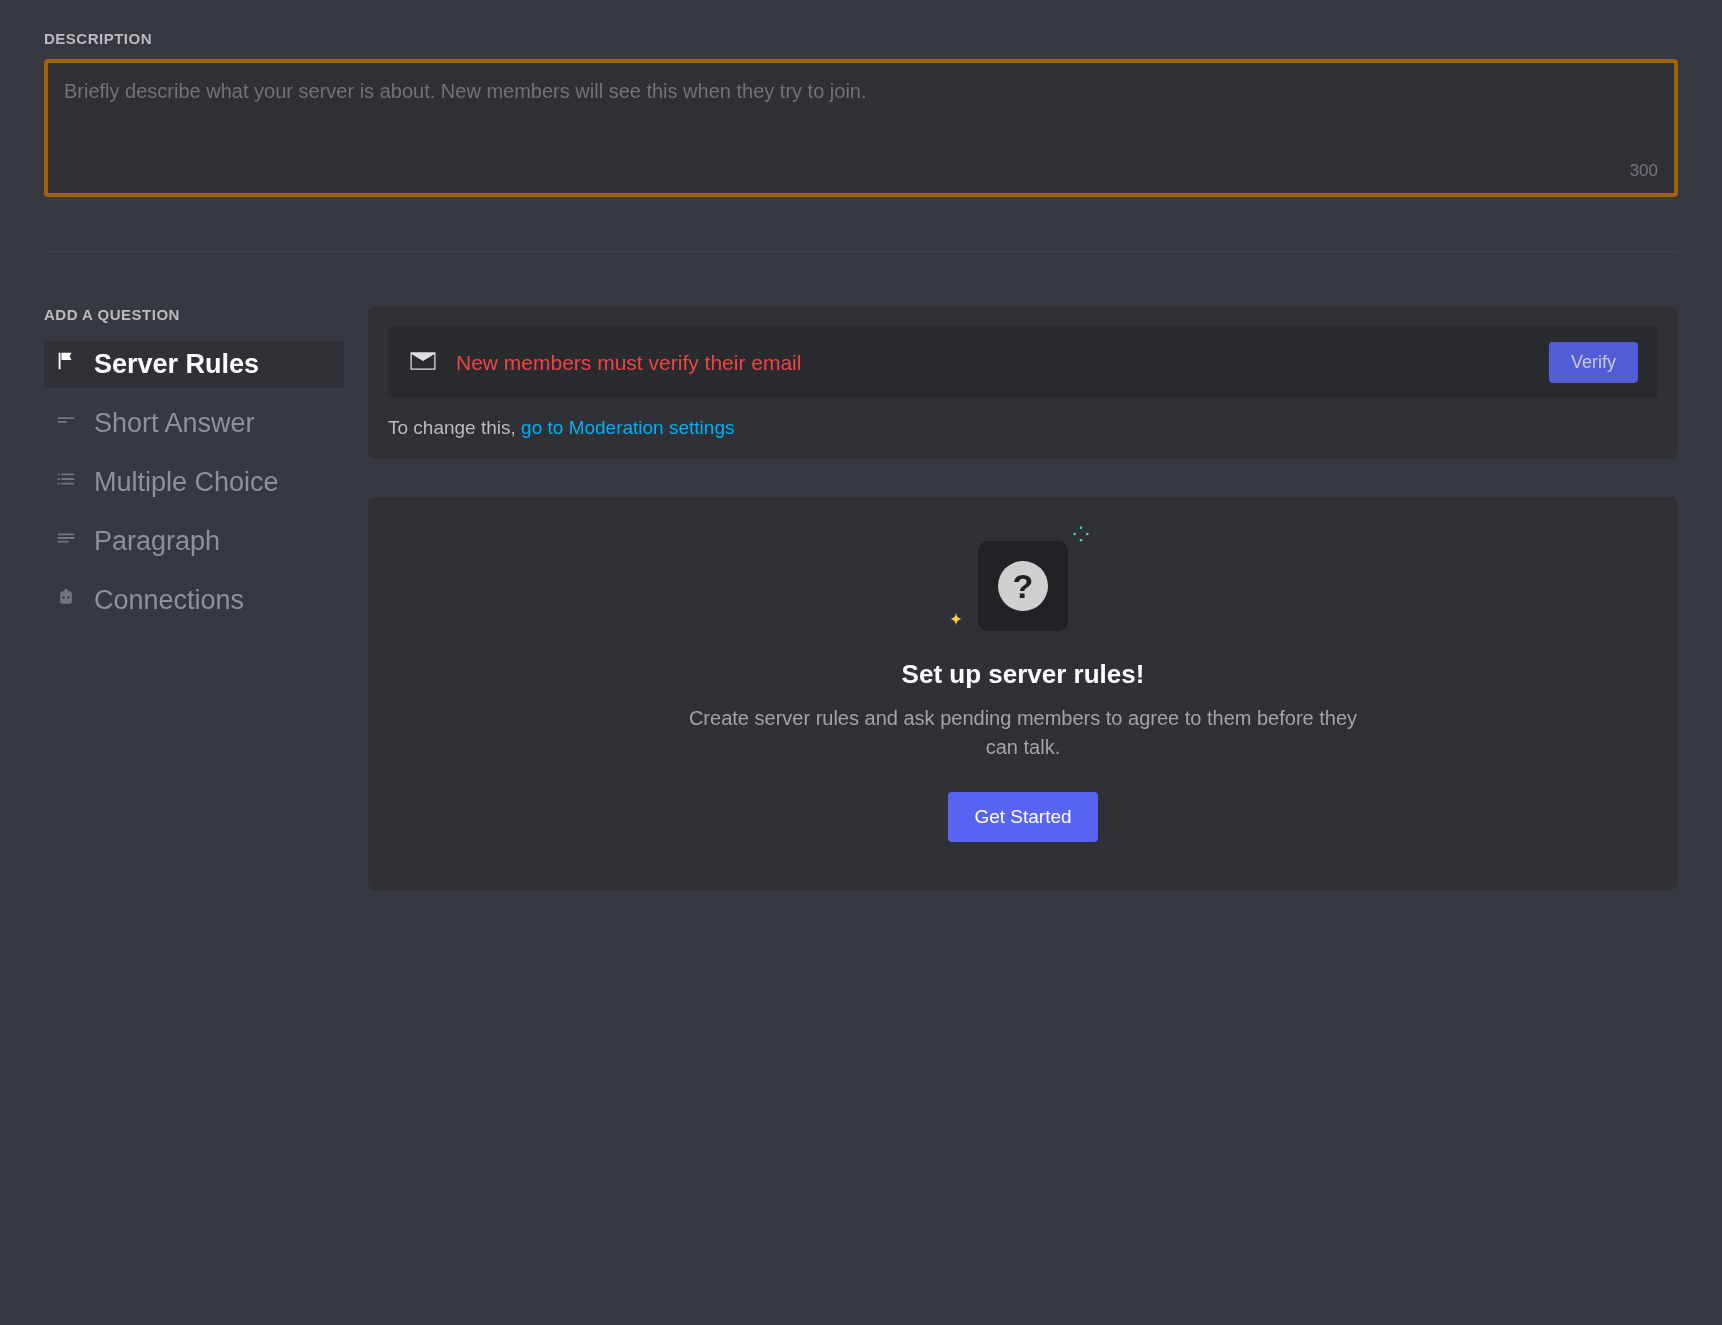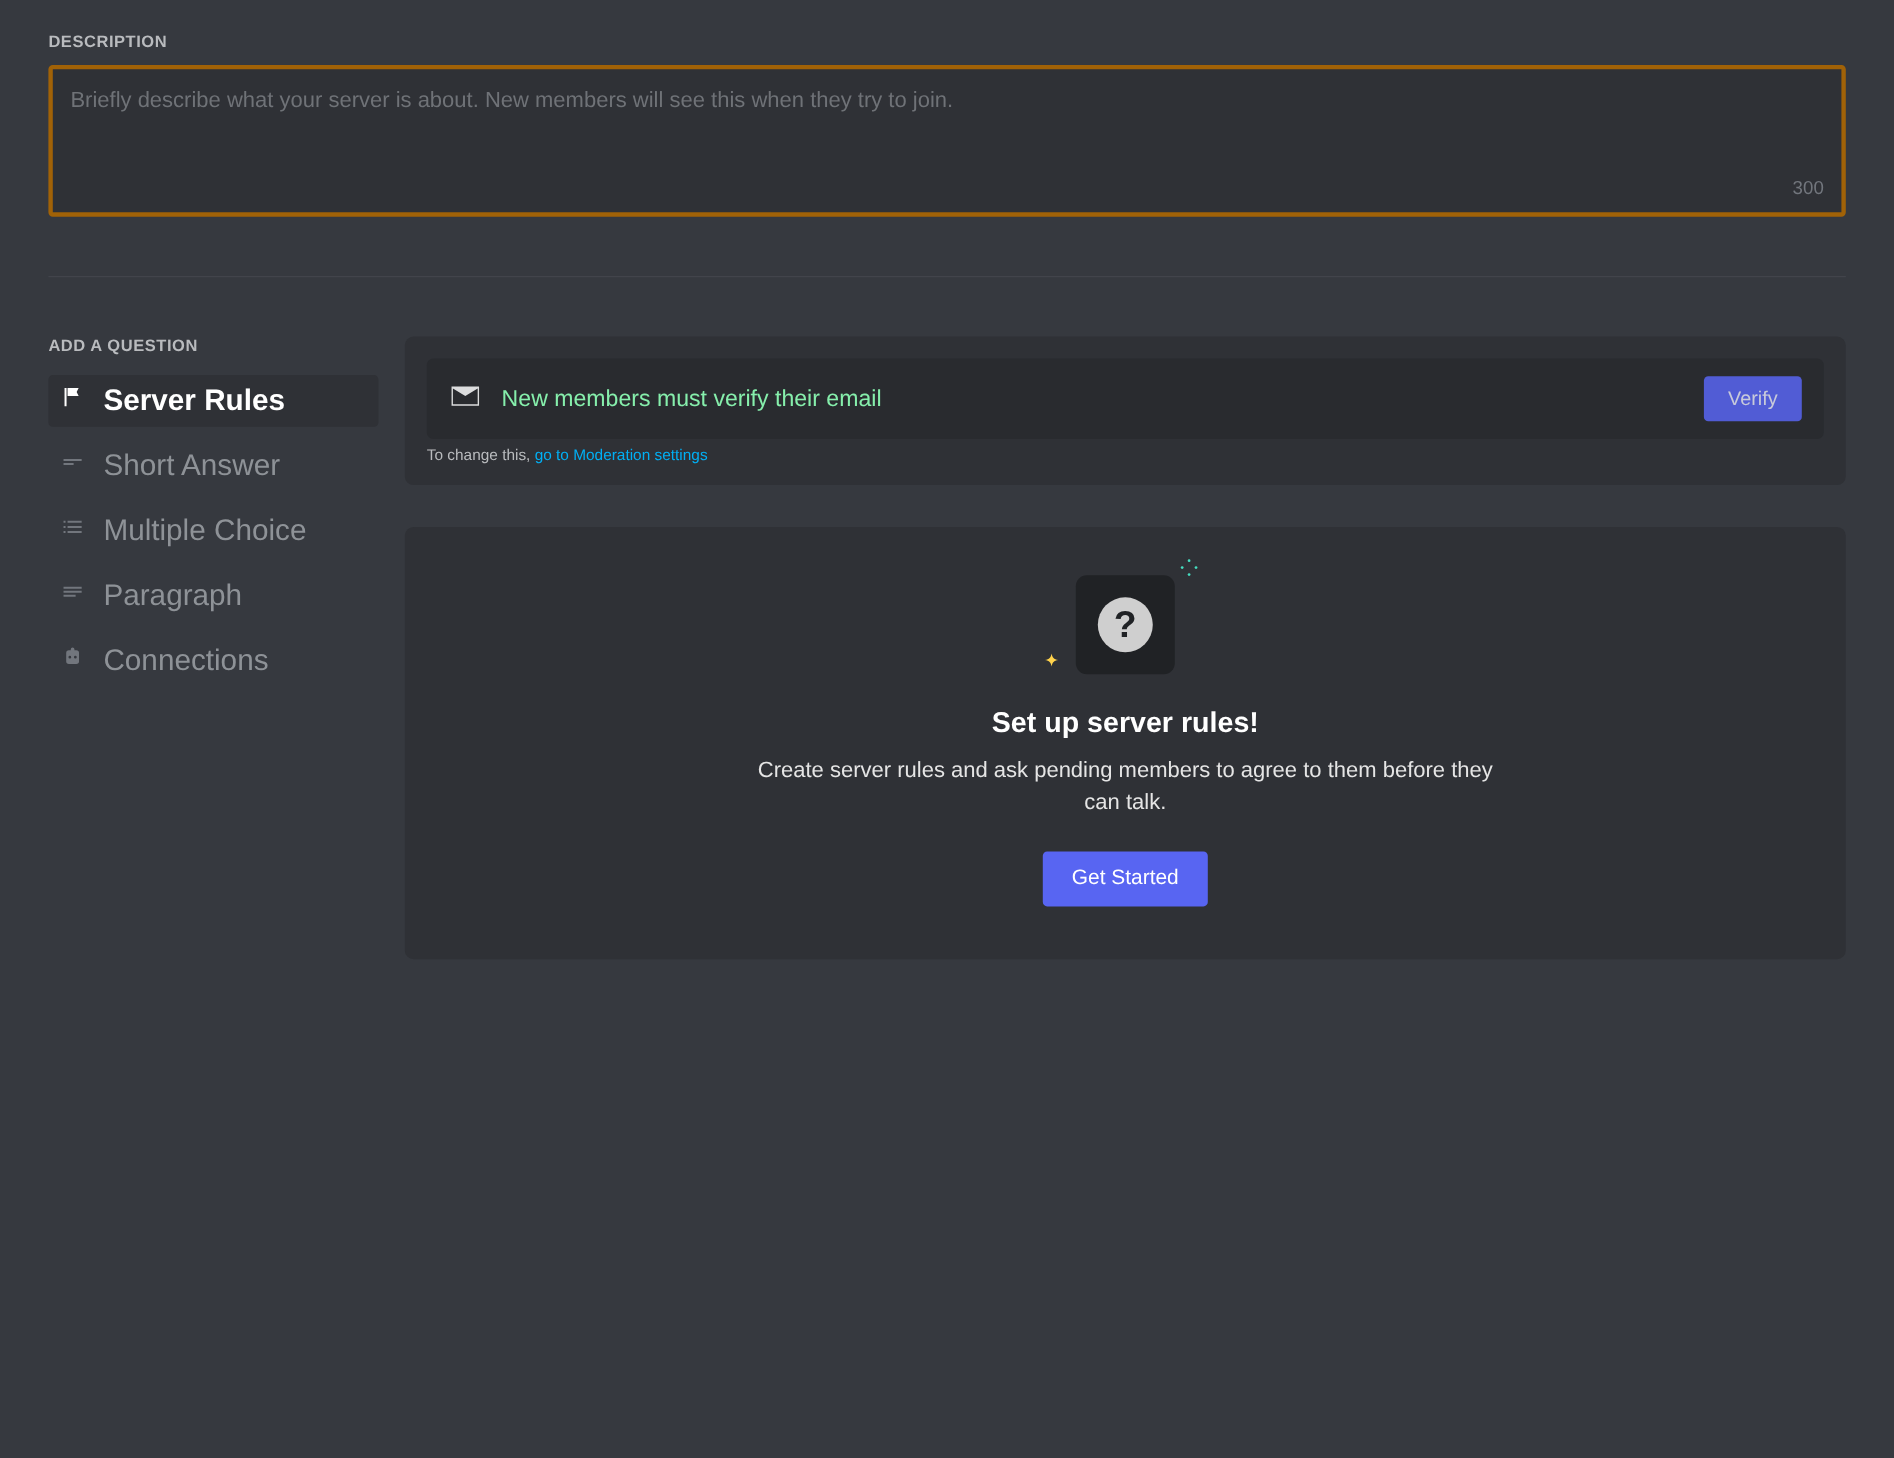--- a/index.html
+++ b/index.html
@@ -118,37 +118,37 @@
       padding: 16px 20px;
     }
     .verify-row .mail-icon svg {
       fill: #dcddde;
       width: 30px;
       height: 30px;
     }
     .verify-text {
       flex: 1;
       font-size: 21px;
-      color: #86efac;
+      color: #ef4444;
       font-weight: 400;
     }
     .verify-btn {
       background: #5865f2;
       opacity: 0.85;
       color: #e4e6f8;
       border: none;
       border-radius: 4px;
       padding: 10px 22px;
       font-size: 18px;
       font-weight: 500;
       cursor: pointer;
     }
     .mod-hint {
-      margin-top: 6px;
-      font-size: 14px;
+      margin-top: 18px;
+      font-size: 19px;
       color: #b9bbbe;
     }
     .mod-link {
       color: #00aff4;
       cursor: pointer;
     }
     .setup-card {
       background: #2f3136;
       border-radius: 8px;
       padding: 44px 40px 48px 40px;
@@ -192,21 +192,21 @@
       top: -16px;
     }
     .setup-title {
       font-size: 26px;
       font-weight: 700;
       color: #ffffff;
       margin-bottom: 14px;
     }
     .setup-desc {
       font-size: 20px;
-      color: #e5e5e5;
+      color: #a3a3a3;
       line-height: 1.45;
       max-width: 680px;
       margin: 0 auto 30px auto;
     }
     .primary-btn {
       background: #5865f2;
       color: #ffffff;
       border: none;
       border-radius: 4px;
       padding: 14px 26px;

